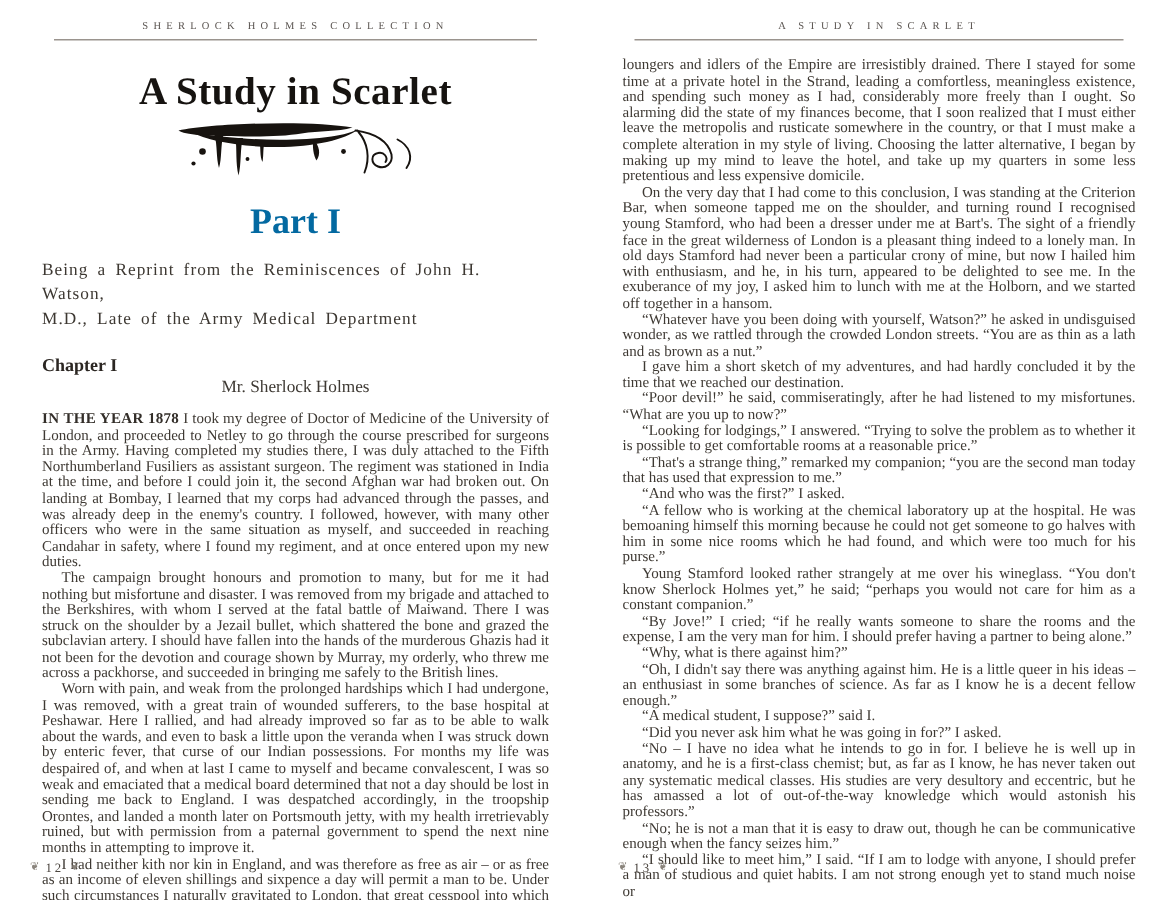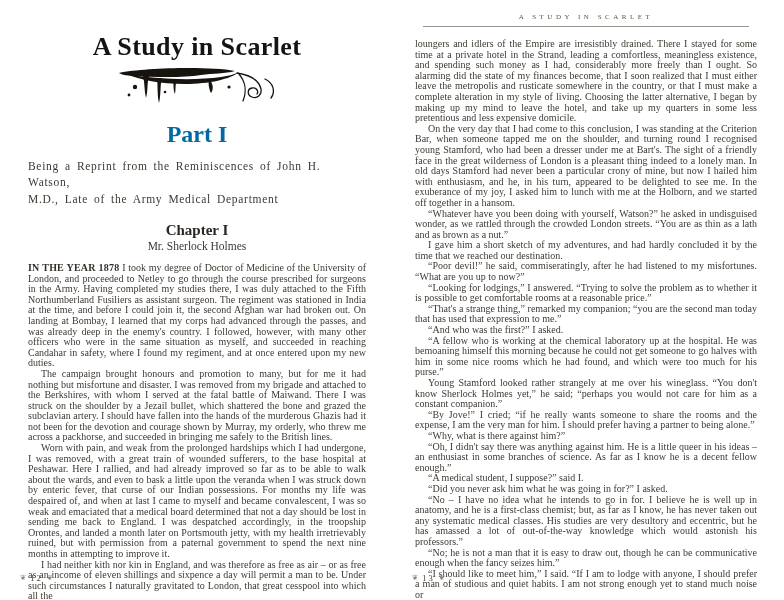--- a/index.html
+++ b/index.html
@@ -48,22 +48,21 @@
   .part-subtitle {
     margin-top: 11px;
     font-size: 11.5px;
     letter-spacing: 0.7px;
     word-spacing: 2.5px;
     line-height: 1.42;
     color: #3d3832;
   }
   .chapter-heading {
     margin: 15px 0 0 0;
-    text-align: center;
-    font-size: 15px;
+    font-size: 12px;
     font-weight: 700;
     color: #2b2622;
   }
   .chapter-subheading {
     margin-top: 1px;
     text-align: center;
     font-size: 11.5px;
     color: #3d3832;
   }
 
@@ -94,20 +93,23 @@
     top: -1px;
     padding: 0 4px;
   }
 </style>
 </head>
 <body>
 
 <div class="spread">
 
   <div class="page left">
+    <div class="running-header">
+      <span>SHERLOCK HOLMES COLLECTION</span>
+    </div>
 
     <h1 class="book-title">A Study in Scarlet</h1>
 
     <svg class="flourish" width="168" height="42" viewBox="0 0 168 42" aria-hidden="true">
       <g fill="#17130f">
         <path d="M6 8 C 30 3, 95 1, 122 6 C 112 9, 100 8, 88 10 C 70 13, 40 12, 20 11 C 13 10.5, 8 9.5, 6 8 Z"></path>
         <path d="M14 9 C 40 14, 80 16, 108 12 C 116 11, 122 9, 126 7 C 118 14, 96 19, 72 19 C 48 19, 26 15, 14 9 Z"></path>
         <path d="M30 11 C 32 18, 31 26, 33 33 C 35 27, 34 17, 36 11 Z"></path>
         <path d="M44 13 C 45 20, 44 30, 46 38 C 48 31, 47 19, 49 13 Z"></path>
         <path d="M60 15 C 61 20, 60 25, 62 29 C 63 24, 62 18, 64 15 Z"></path>

